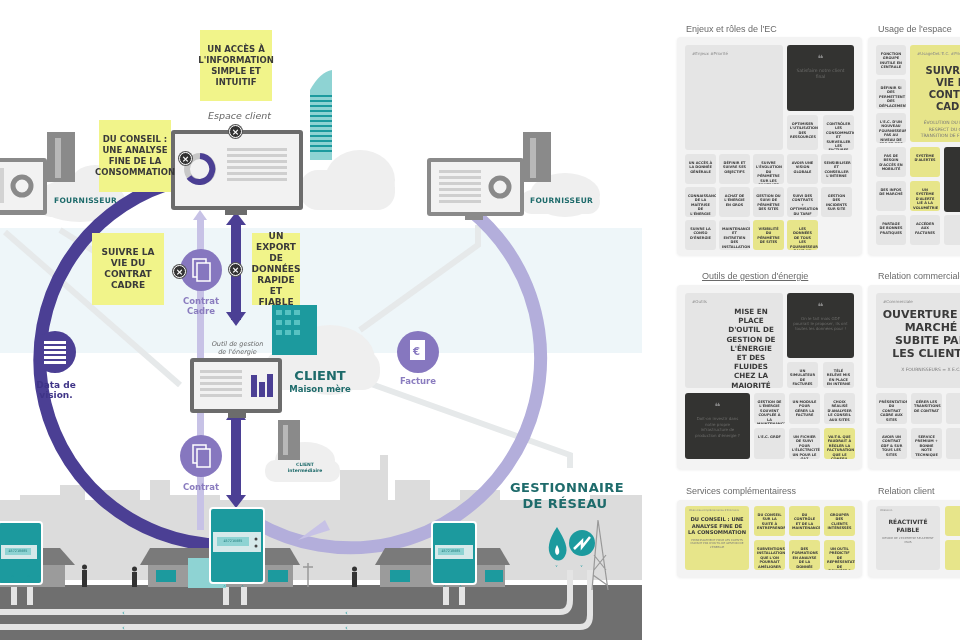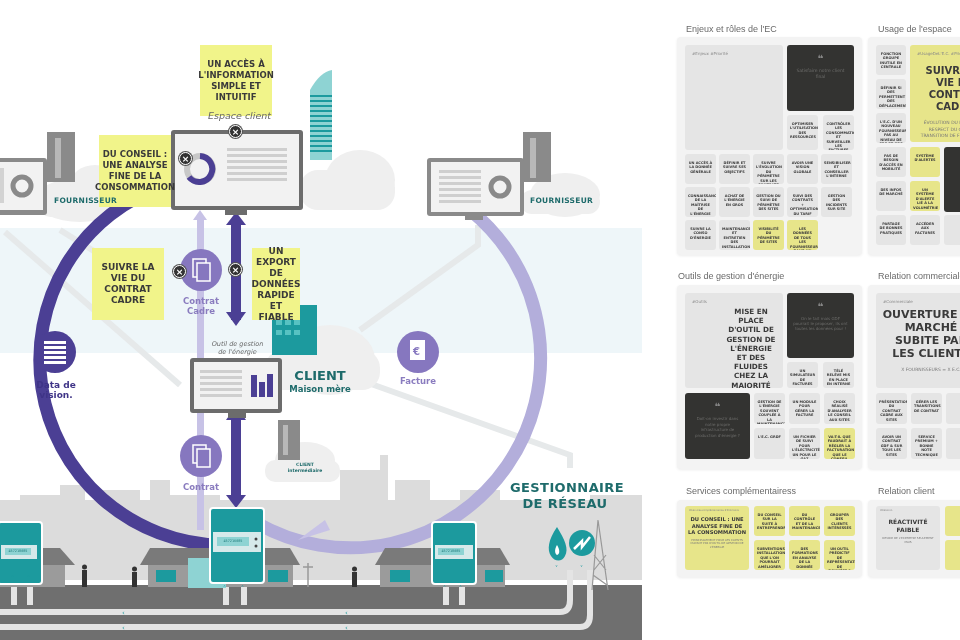--- a/index.html
+++ b/index.html
@@ -3,21 +3,21 @@
 <meta charset="utf-8">
 <style>
   * { box-sizing: border-box; margin: 0; padding: 0; }
   html, body { width: 960px; height: 640px; overflow: hidden; background: #ffffff; font-family: "DejaVu Sans", sans-serif; }
   #root { position: relative; width: 960px; height: 640px; }
 
   
   #infographic { position: absolute; left: 0; top: 0; width: 642px; height: 640px; overflow: hidden; background: #fff; }
   #infographic svg.bg { position: absolute; left: 0; top: 0; }
 
-  .callout { position: absolute; background: #f1f48a; color: #3a3a3a; font-weight: bold; font-size: 8.5px; line-height: 11px; text-align: center; display: flex; align-items: center; justify-content: center; padding: 4px; text-transform: uppercase; margin-top: 15px; }
+  .callout { position: absolute; background: #f1f48a; color: #3a3a3a; font-weight: bold; font-size: 8.5px; line-height: 11px; text-align: center; display: flex; align-items: center; justify-content: center; padding: 4px; text-transform: uppercase; }
 
   .label-it { position: absolute; font-style: italic; color: #666; font-size: 9.5px; font-family: "DejaVu Sans", sans-serif; }
   .label-it.small { font-size: 6.5px; line-height: 8px; text-align: center; }
   .teal-label { position: absolute; color: #1e6b6b; font-weight: bold; font-size: 7.5px; letter-spacing: .3px; }
   .purple-label { position: absolute; color: #8a7cbf; font-weight: bold; font-size: 8.5px; text-align: center; line-height: 10px; }
   .dpurple-label { position: absolute; color: #3f3487; font-weight: bold; font-size: 9px; text-align: center; line-height: 10px; }
   .client-label { position: absolute; color: #1e6b6b; font-weight: bold; text-align: center; }
   .gest-label { position: absolute; color: #1e6b6b; font-weight: bold; font-size: 13px; line-height: 16px; text-align: center; letter-spacing: .4px; }
 
   .xbtn { position: absolute; width: 13px; height: 13px; border-radius: 50%; background: #333; color: #fff; font-size: 9px; line-height: 13px; text-align: center; font-weight: bold; border: 1.5px solid #fff; box-shadow: 0 0 0 1px #555; cursor: pointer; }
@@ -437,21 +437,21 @@
         </div>
       <div class="card" style="left:8px;top:178px;width:30px;height:30px;">
           <div class="ttl">Partage de bonnes pratiques</div>
         </div>
       <div class="card" style="left:42px;top:178px;width:30px;height:30px;">
           <div class="ttl">Accéder aux factures</div>
         </div>
       <div class="card" style="left:76px;top:178px;width:30px;height:30px;"></div>
     </div>
 
-    <div class="section-title" style="left:36px;top:271px;">Outils de gestion d'énergie</div>
+    <div class="section-title" style="left:60px;top:271px;text-decoration:underline;">Outils de gestion d'énergie</div>
     <div class="frame" style="left:35px;top:285px;width:185px;height:184px;">
       <div class="card big" style="left:8px;top:8px;width:98px;height:95px;">
         <div class="tag">#Outils</div>
         <div class="ttl" style="font-size:7.2px;line-height:9.2px;padding-top:14px;padding-left:40px;">MISE EN PLACE D'OUTIL DE GESTION DE L'ÉNERGIE ET DES FLUIDES CHEZ LA MAJORITÉ DES CLIENTS</div>
         <div class="sub" style="font-size:4.2px;line-height:6px;padding-top:4px;">NOTAMMENT POUR SIMPLIFIER LA GESTION MULTI-FOURNISSEURS</div>
       </div>
       <div class="card dark" style="left:110px;top:8px;width:67px;height:65px;">
         <div class="quote">❝</div>
         <div class="qtext" style="font-size:4px;line-height:5.2px;">On le fait mais GDF pourrait le proposer, ils ont toutes les données pour !</div>
       </div>

